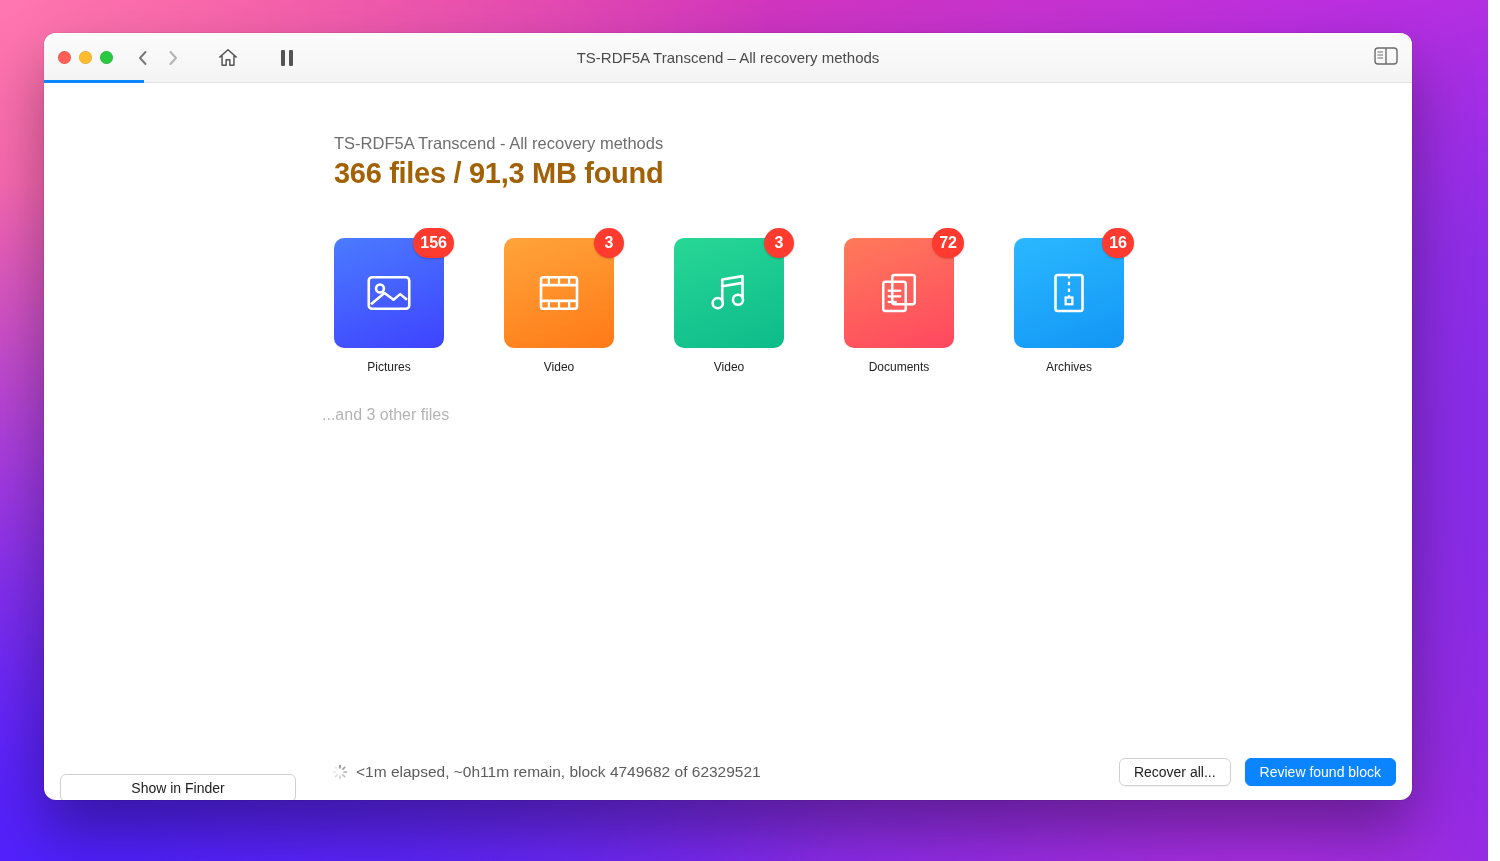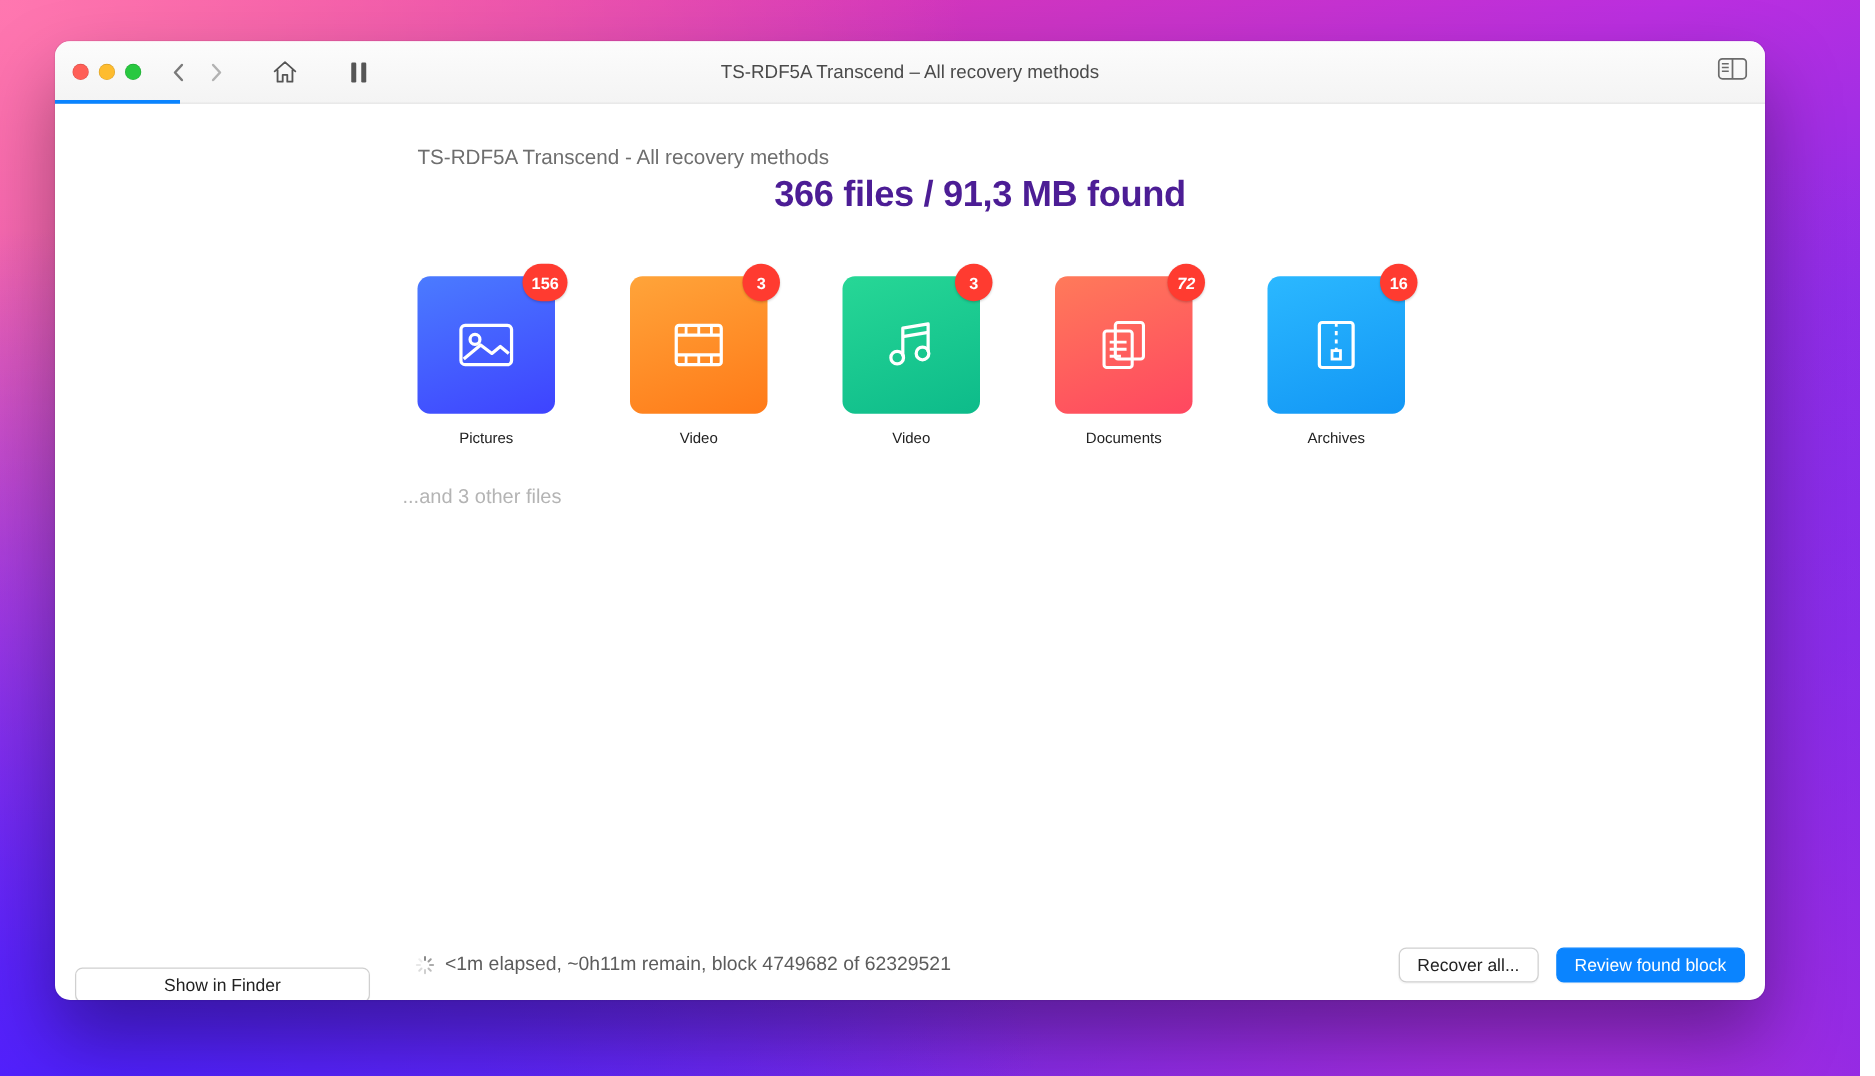--- a/index.html
+++ b/index.html
@@ -31,33 +31,33 @@
   .dot.red { background: #ff5f57; }
   .dot.yellow { background: #febc2e; }
   .dot.green { background: #28c840; }
   .nav-arrows { display: flex; gap: 18px; margin-right: 38px; color: #7a7a7a; }
   .nav-arrows svg { display: block; }
   .tb-icon { color: #555; margin-right: 40px; display:flex; align-items:center; }
   .window-title { position: absolute; left: 0; right: 0; text-align: center; color: #4a4a4a; font-size: 15px; font-weight: 500; pointer-events: none; }
   .right-icon { margin-left: auto; color: #6b6b6b; }
   .progress-strip { position: absolute; left: 0; bottom: -1px; height: 3px; width: 100px; background: #0a84ff; }
   .content { flex: 1; padding: 34px 0 0 0; overflow: hidden; position: relative; }
-  .inner { margin-left: 290px; width: 900px; }
+  .inner { margin-left: 290px; width: 900px; margin-top: 17px; }
   .breadcrumb { color: #6e6e6e; font-size: 16.5px; margin-bottom: 4px; }
-  .headline { font-size: 29px; font-weight: 800; color: #4c1d95; letter-spacing: -0.3px; text-align: center; }
+  .headline { font-size: 29px; font-weight: 800; color: #a16207; letter-spacing: -0.3px; }
   .categories { display: flex; gap: 60px; margin-top: 48px; }
   .cat { width: 110px; display: flex; flex-direction: column; align-items: center; position: relative; cursor: pointer; }
   .tile { width: 110px; height: 110px; border-radius: 10px; display: flex; align-items: center; justify-content: center; position: relative; }
   .tile svg { width: 54px; height: 54px; }
-  .badge { position: absolute; top: -10px; right: -10px; min-width: 30px; height: 30px; padding: 4px 7px; border-radius: 15px; background: #ff3b30; color: #fff; font-size: 13px; font-weight: 600; display: flex; align-items: center; justify-content: center; box-shadow: 0 1px 2px rgba(0,0,0,0.2); }
+  .badge { position: absolute; top: -10px; right: -10px; min-width: 30px; height: 30px; padding: 4px 7px; border-radius: 15px; background: #ff3b30; color: #fff; font-size: 16px; font-weight: 600; display: flex; align-items: center; justify-content: center; box-shadow: 0 1px 2px rgba(0,0,0,0.2); }
   .cat-label { margin-top: 12px; font-size: 12px; color: #222; }
   .tile.pictures  { background: linear-gradient(160deg, #4b7bff, #3e43ff); }
   .tile.video     { background: linear-gradient(160deg, #ffa43a, #ff7a18); }
   .tile.audio     { background: linear-gradient(160deg, #27d796, #0dbb8a); }
-  .tile.documents { background: linear-gradient(160deg, #ff7a5a, #ff4760); font-style: italic; }
+  .tile.documents { background: linear-gradient(160deg, #ff7a5a, #ff4760); }
   .tile.archives  { background: linear-gradient(160deg, #2bb8ff, #1296f5); }
   .other-files { margin-top: 32px; color: #b4b4b4; font-size: 16px; margin-left: -12px; }
   .footer {
     flex: 0 0 56px; height: 56px;
     display: flex; align-items: center; padding: 0 16px;
     gap: 14px;
   }
   .btn { height: 28px; border: 1px solid #d0d0d0; background: #fff; border-radius: 6px; padding: 0 14px; font-size: 14px; color: #222; display: inline-flex; align-items: center; cursor: pointer; box-shadow: 0 1px 1px rgba(0,0,0,0.04); }
   .btn.primary { background: #0a84ff; color: #fff; border-color: #0a84ff; }
   .btn.finder { width: 236px; justify-content: center; margin-top: 32px; }

